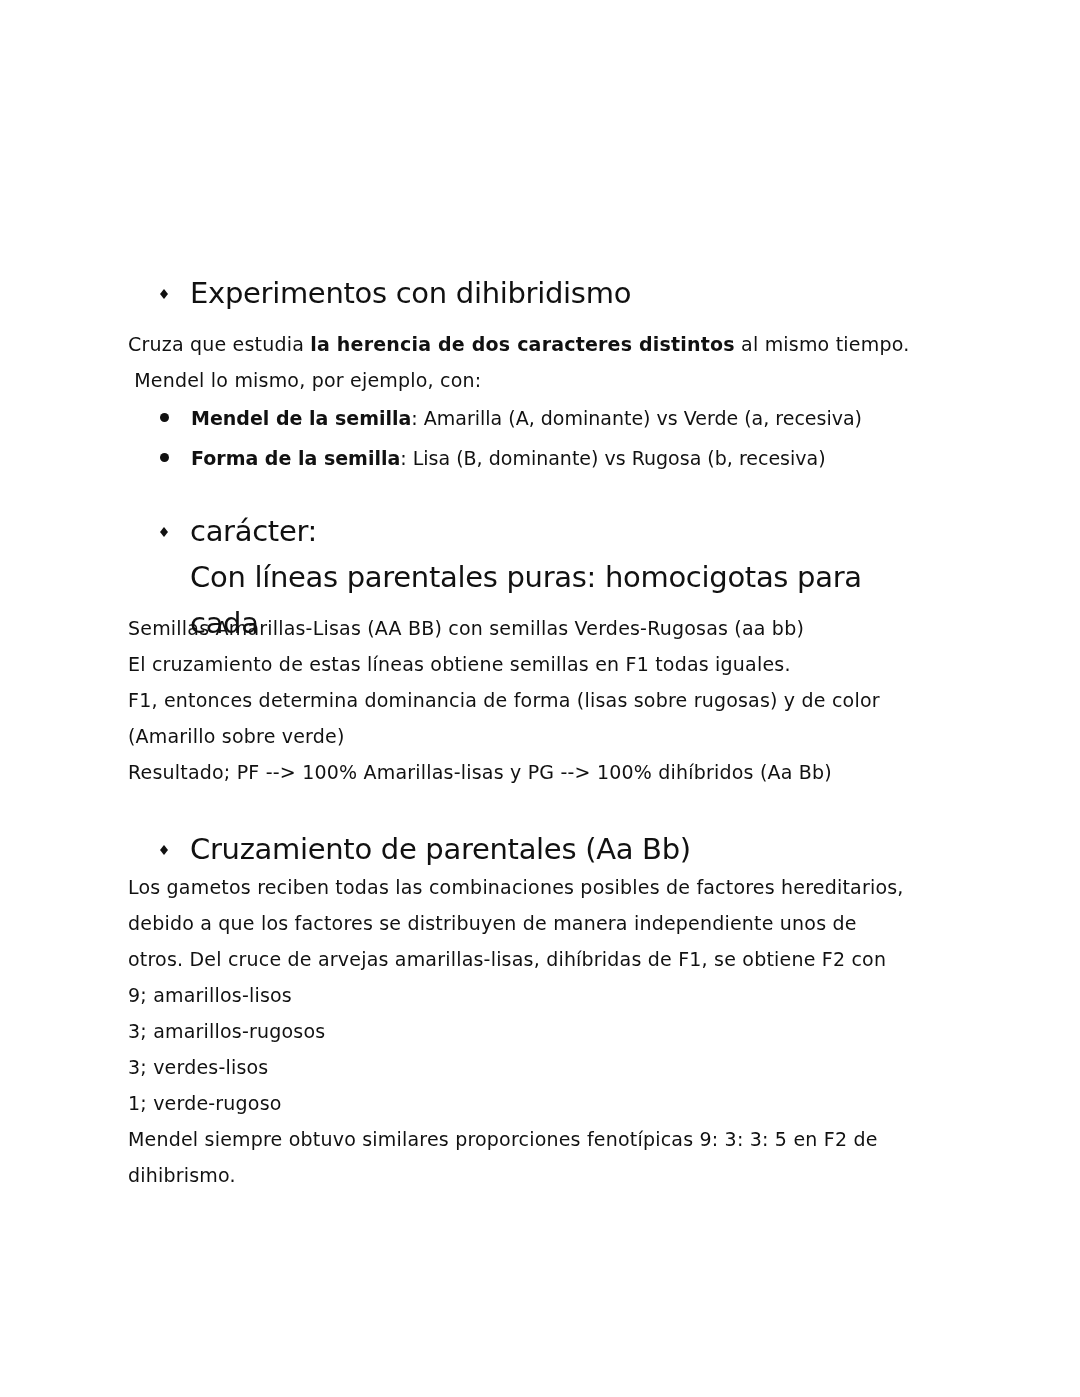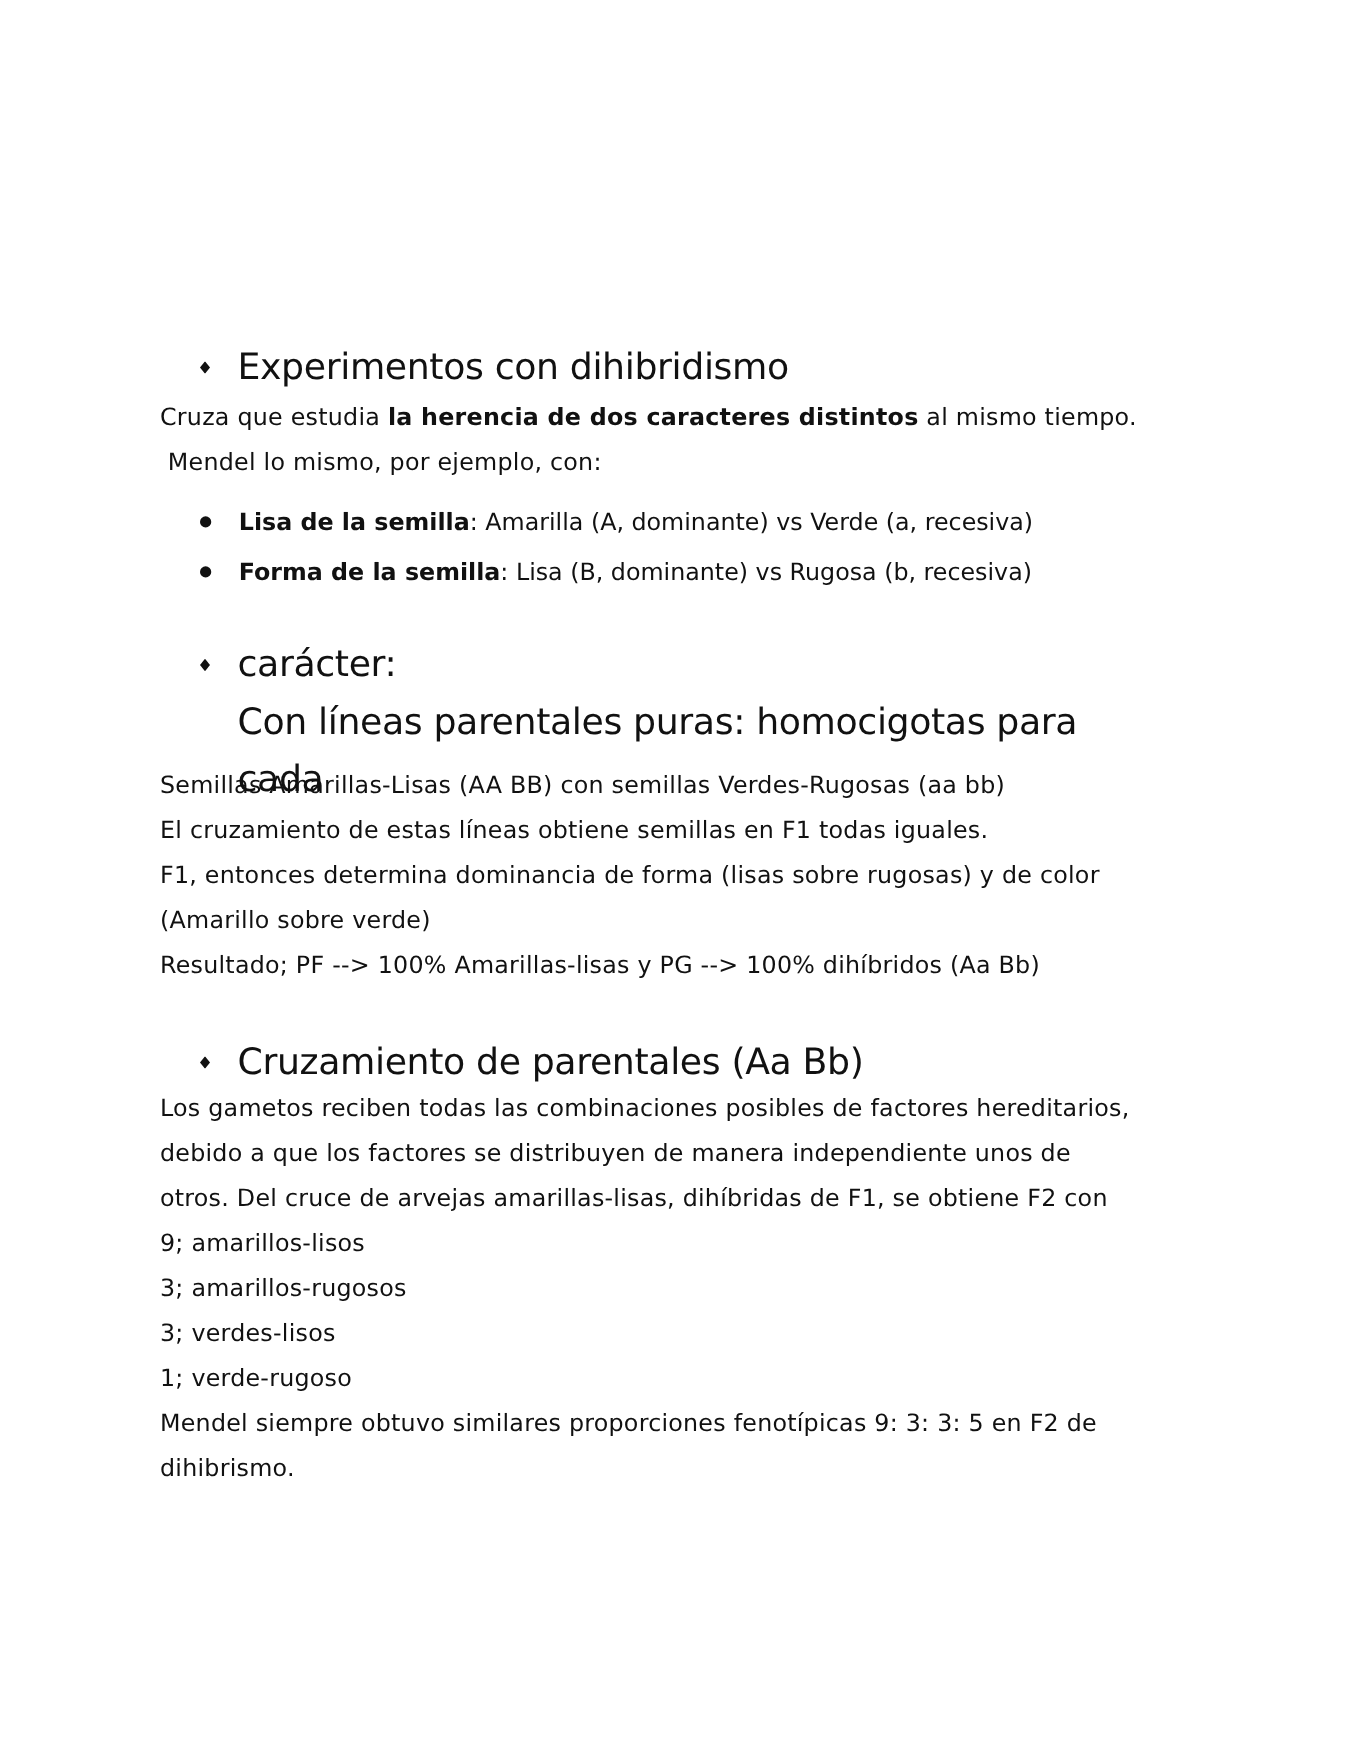--- a/index.html
+++ b/index.html
@@ -84,29 +84,29 @@
 </head>
 <body>
 
 <div class="page">
 
   <h2 class="heading" style="top:270px;">
     <span class="diamond"></span>
     <span class="htext">Experimentos con dihibridismo</span>
   </h2>
 
-  <p class="para" style="top:316px;">
+  <p class="para" style="top:326px;">
     <span class="line"><span>Cruza que estudia </span><b>la herencia de dos caracteres distintos</b><span> al mismo tiempo.</span></span>
     <span class="line" style="white-space:pre;"> Mendel lo mismo, por ejemplo, con:</span>
   </p>
 
   <ul class="bullets" style="top:398px;">
     <li>
       <span class="dot"></span>
-      <b>Lisa de la semilla</b><span>: Amarilla (A, dominante) vs Verde (a, recesiva)</span>
+      <b>Mendel de la semilla</b><span>: Amarilla (A, dominante) vs Verde (a, recesiva)</span>
     </li>
     <li>
       <span class="dot"></span>
       <b>Forma de la semilla</b><span>: Lisa (B, dominante) vs Rugosa (b, recesiva)</span>
     </li>
   </ul>
 
   <h2 class="heading" style="top:508px;">
     <span class="diamond"></span>
     <span class="htext">

